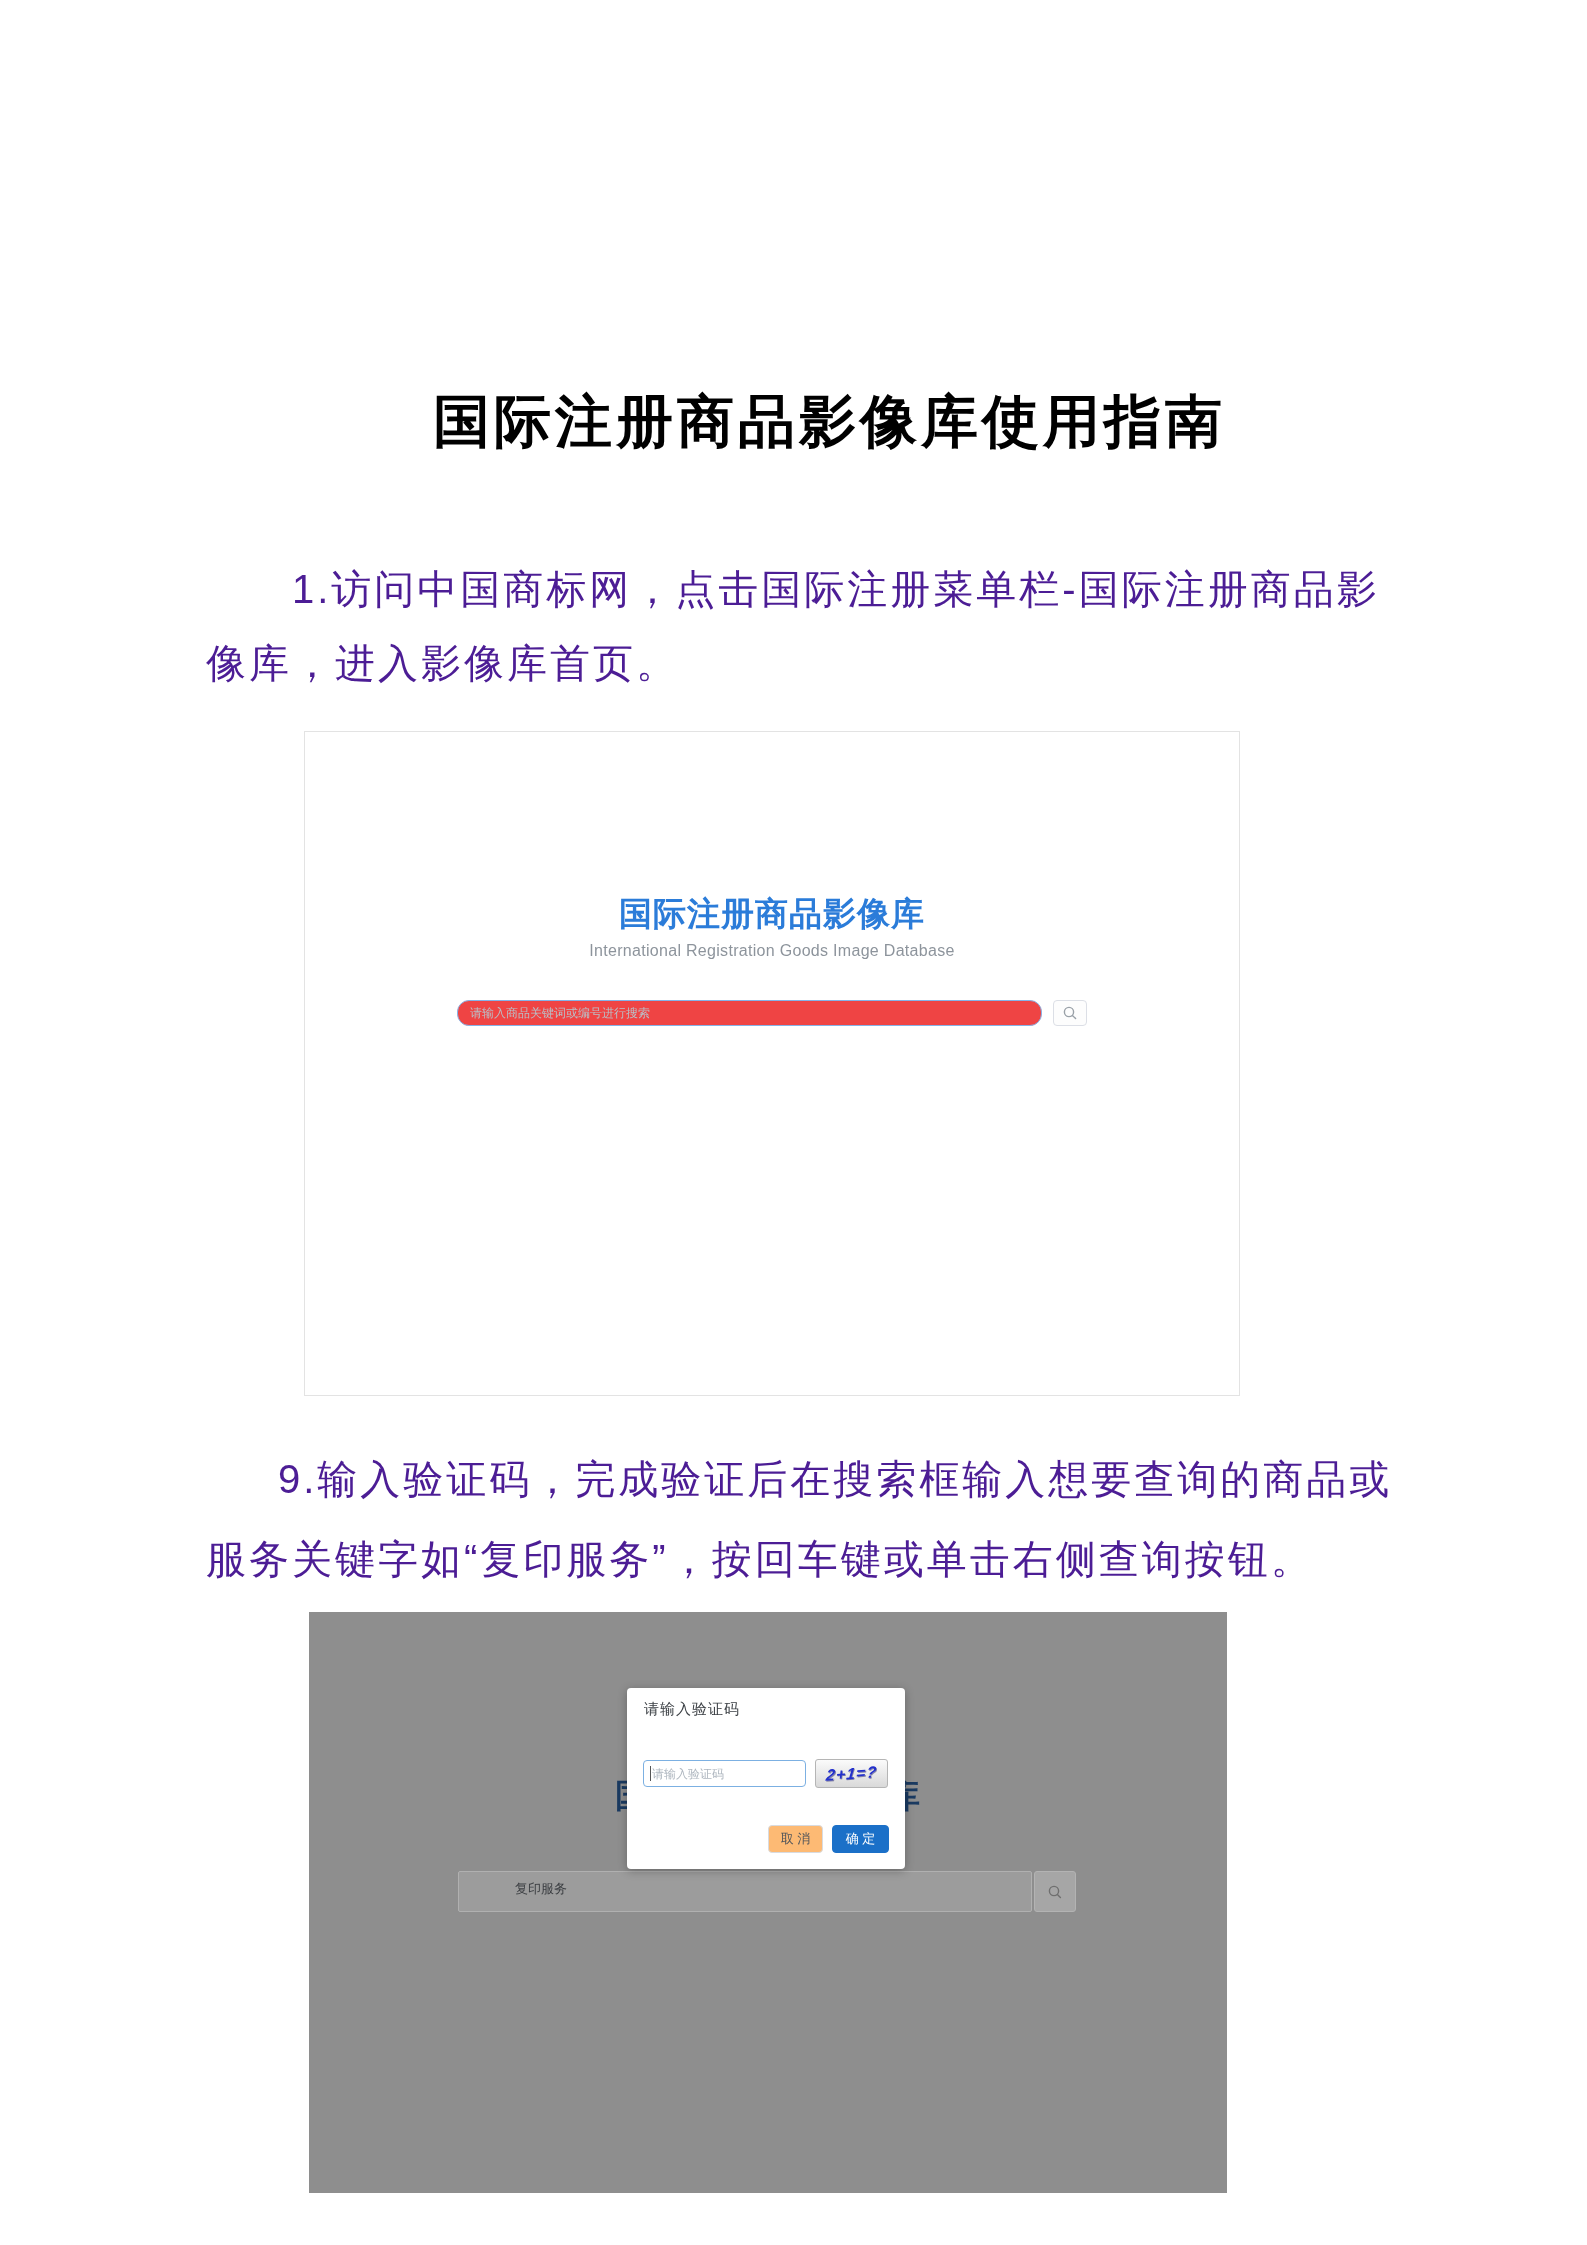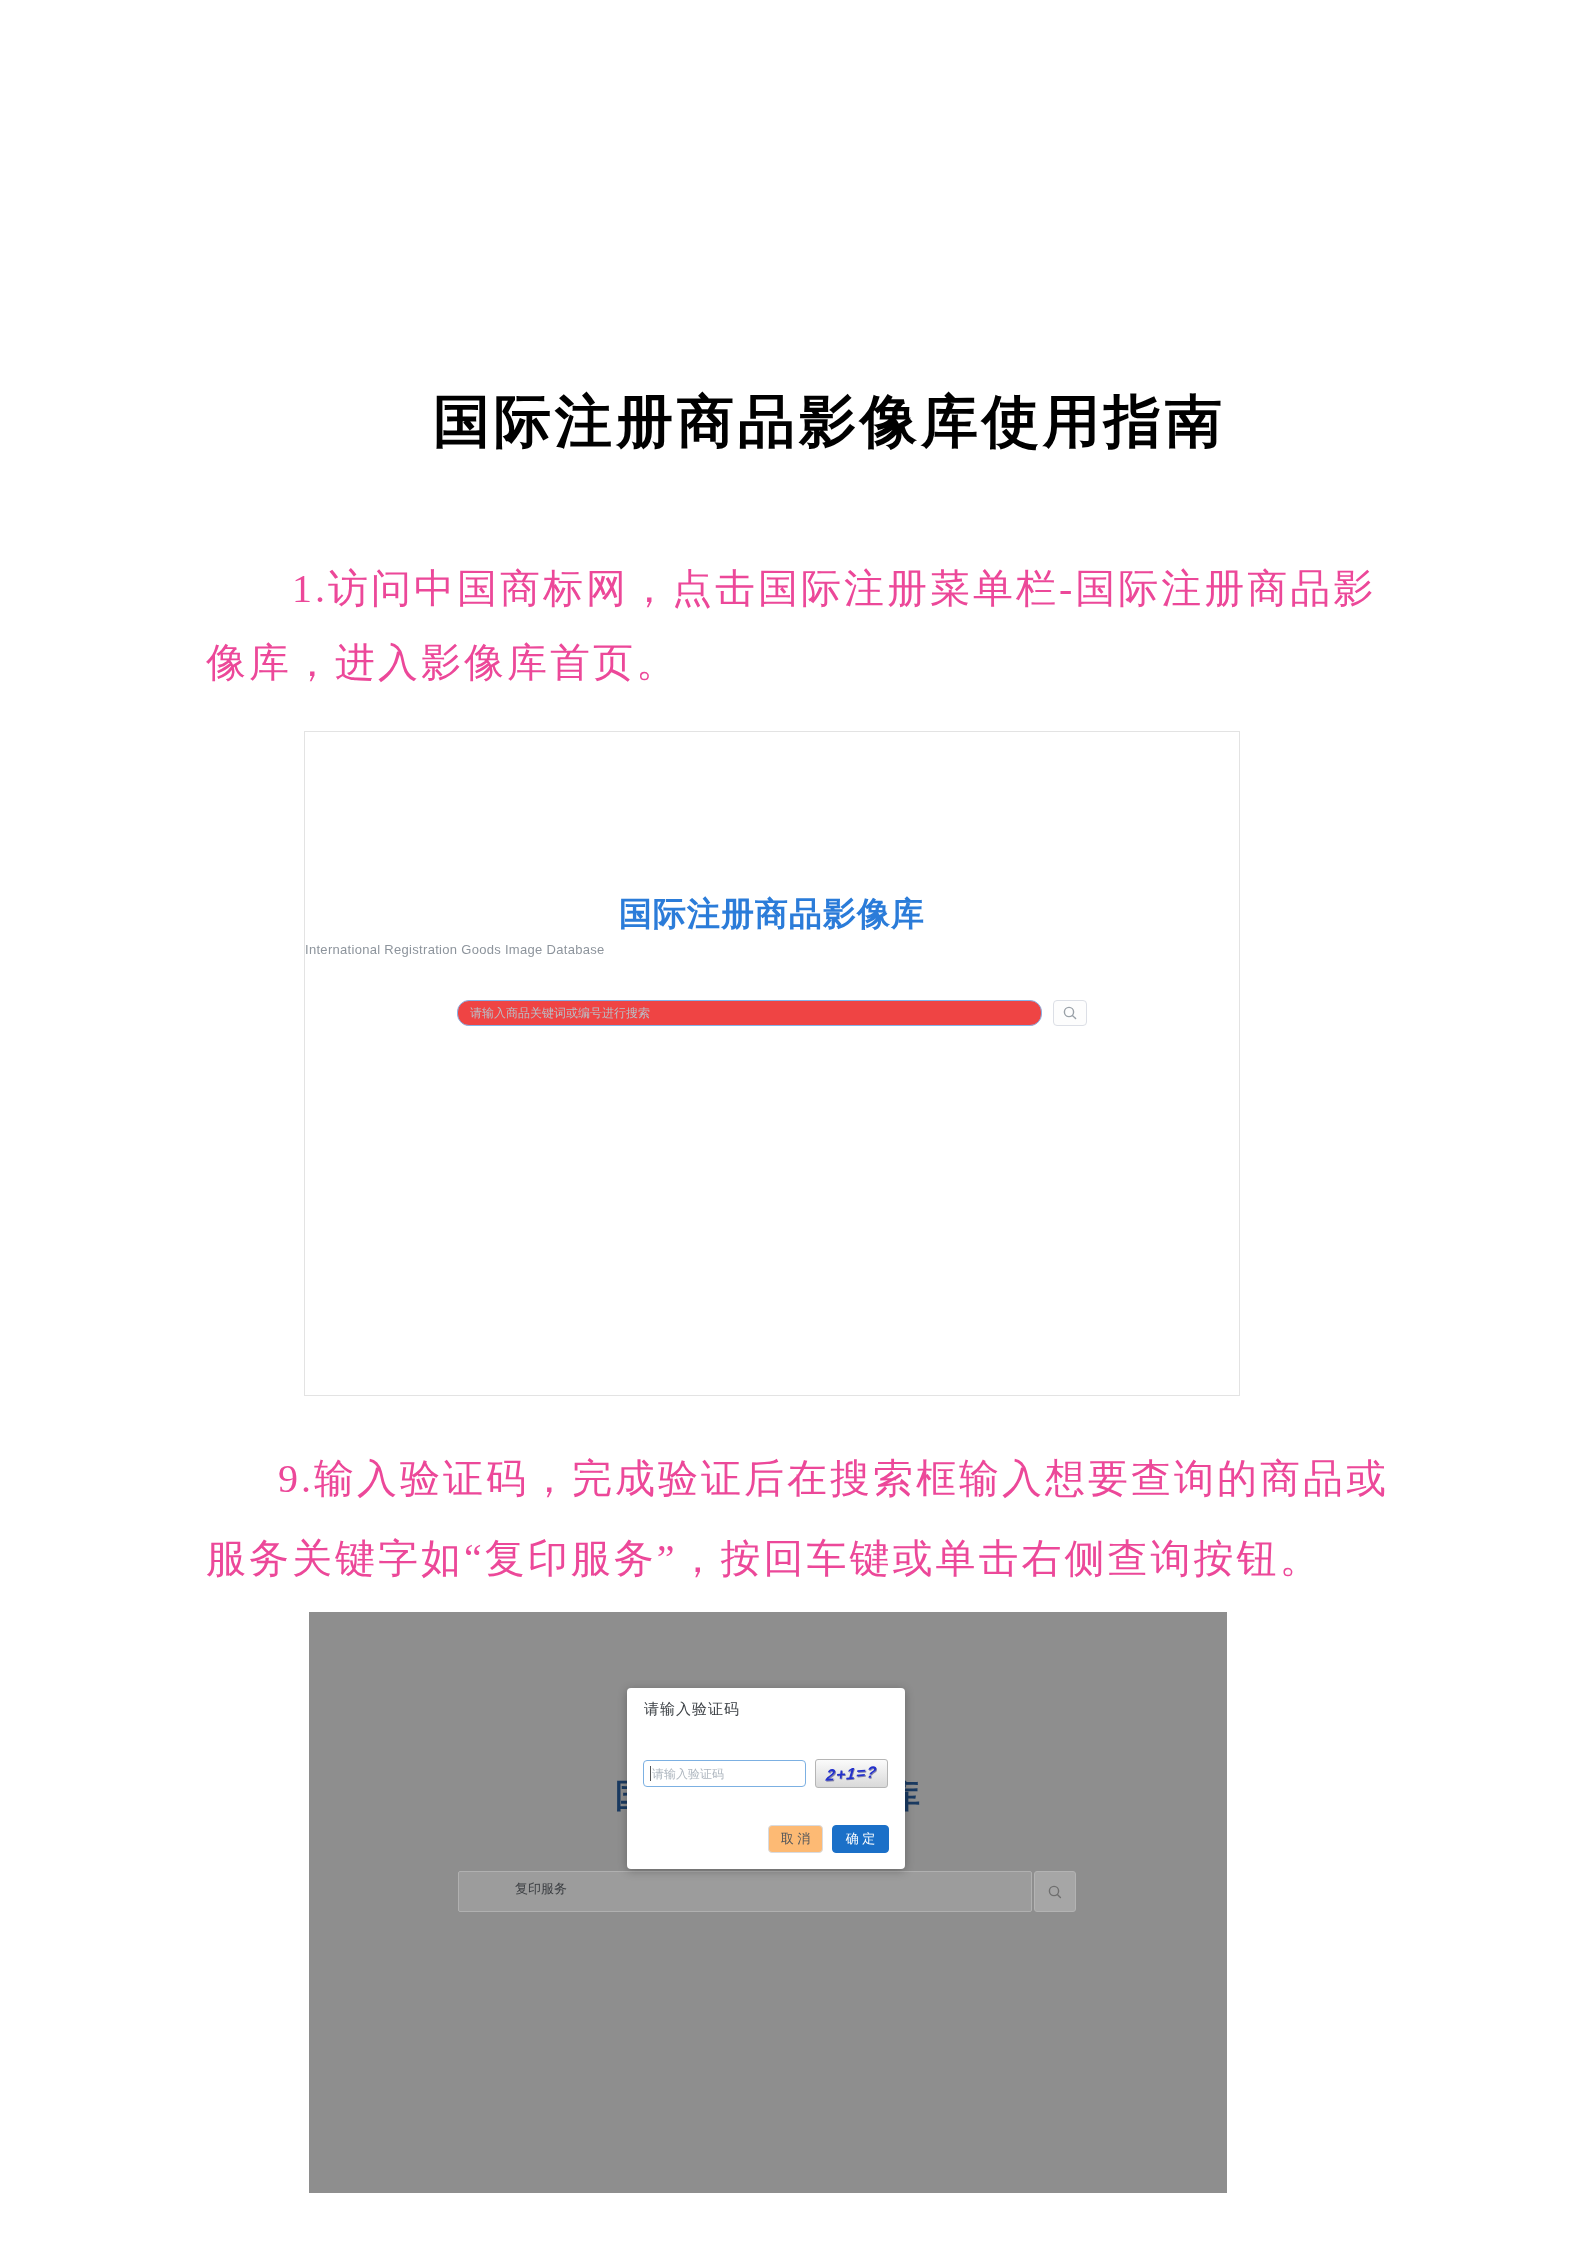--- a/index.html
+++ b/index.html
@@ -5,34 +5,34 @@
   html,body{margin:0;padding:0;background:#ffffff;}
   .page{position:relative;width:1564px;height:2245px;background:#ffffff;overflow:hidden;
         font-family:"Liberation Sans",sans-serif;}
 
   
   .doc-title{position:absolute;left:0;right:0;top:384px;text-align:center;
              font-family:"Liberation Sans",sans-serif;font-weight:bold;
              font-size:57px;letter-spacing:4px;color:#000;padding-left:95px;white-space:nowrap;}
 
   
-  .body-line{position:absolute;font-family:Liberation Serif, serif;
-             font-size:40px;line-height:46px;letter-spacing:3px;color:#ec4899;white-space:nowrap;}
+  .body-line{position:absolute;font-family:Liberation Sans, sans-serif;
+             font-size:40px;line-height:46px;letter-spacing:3px;color:#4c1d95;white-space:nowrap;}
   .p1-l1{left:292px;top:566px;}
   .p1-l2{left:206px;top:640px;}
   .p2-l1{left:278px;top:1456px;}
   .p2-l2{left:206px;top:1536px;}
 
   
   .shot1{position:absolute;left:304px;top:731px;width:936px;height:665px;
          background:#ffffff;border:1px solid #e3e3e3;box-sizing:border-box;}
   .site-title{position:absolute;left:0;right:0;top:160px;text-align:center;
               font-weight:bold;font-size:33px;letter-spacing:1px;color:#2b7cd9;white-space:nowrap;}
-  .site-subtitle{position:absolute;left:0;right:0;top:210px;text-align:left;
-                 font-size:13px;color:#8d949c;letter-spacing:0.3px;white-space:nowrap;}
+  .site-subtitle{position:absolute;left:0;right:0;top:210px;text-align:center;
+                 font-size:16px;color:#8d949c;letter-spacing:0.3px;white-space:nowrap;}
   .search-input1{position:absolute;left:152px;top:268px;width:585px;height:26px;
                  border:1px solid #85b3e8;border-radius:12px;box-sizing:border-box;
                  padding:0 12px;font-size:12px;color:#333;background:#ef4444;outline:none;}
   .search-input1::placeholder{color:#b9bfc7;}
   .search-btn1{position:absolute;left:748px;top:268px;width:34px;height:26px;
                border:1px solid #dcdfe6;border-radius:4px;box-sizing:border-box;
                background:#fdfdfd;display:flex;align-items:center;justify-content:center;cursor:pointer;}
 
   
   .shot2{position:absolute;left:309px;top:1612px;width:918px;height:581px;

